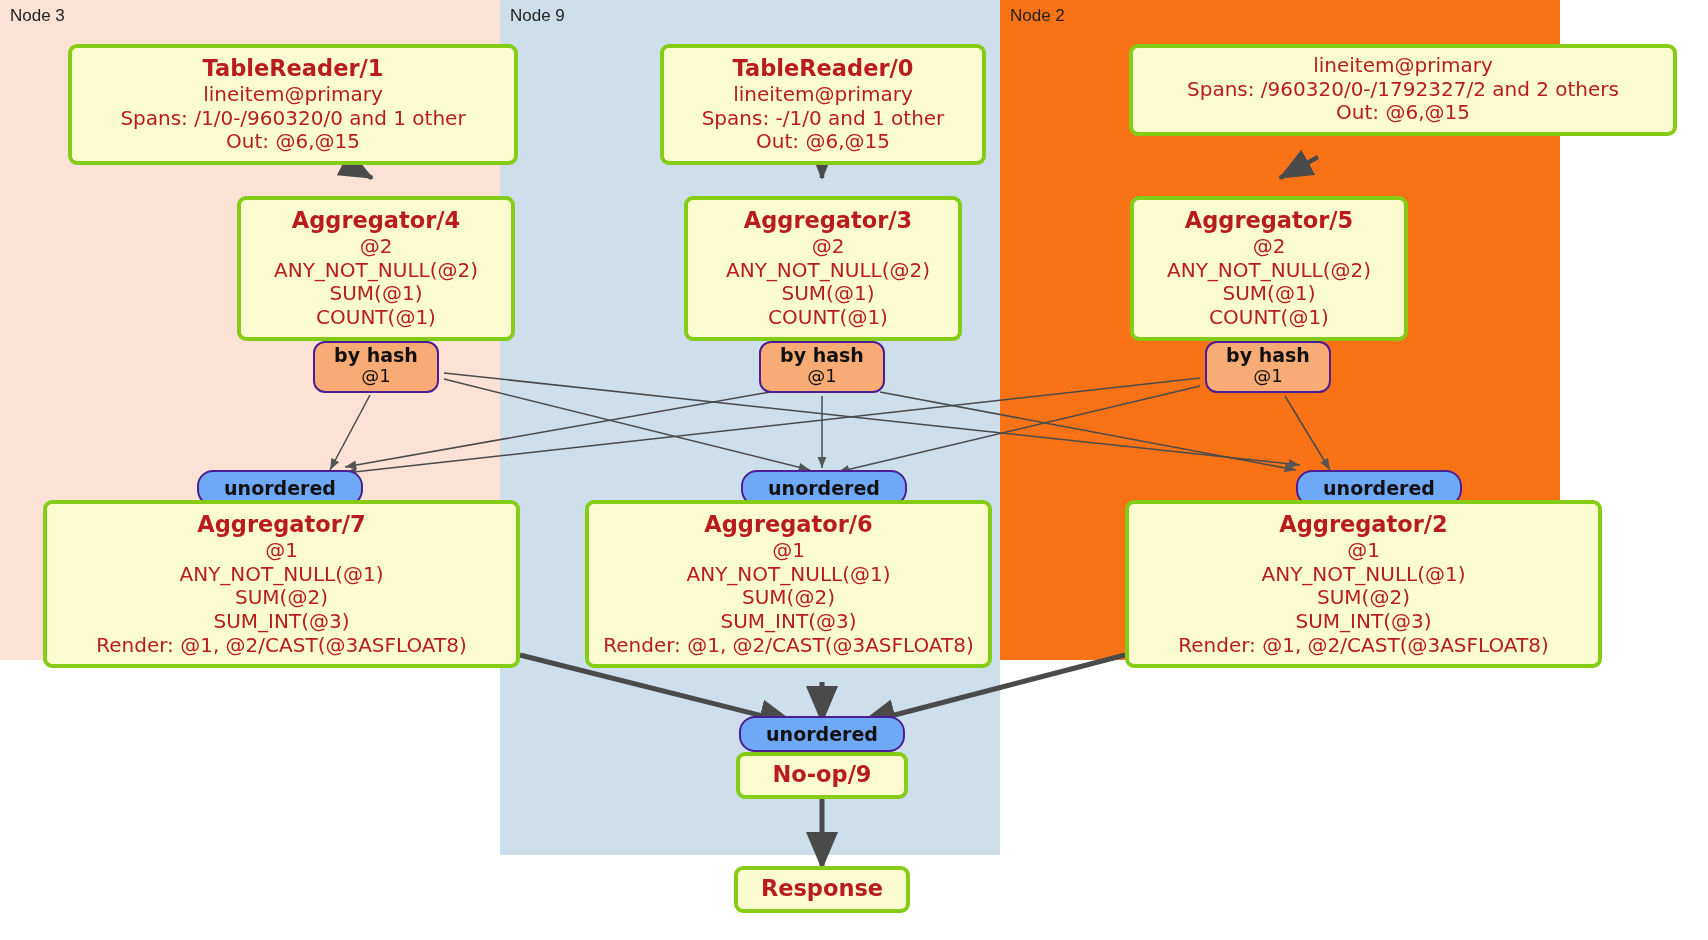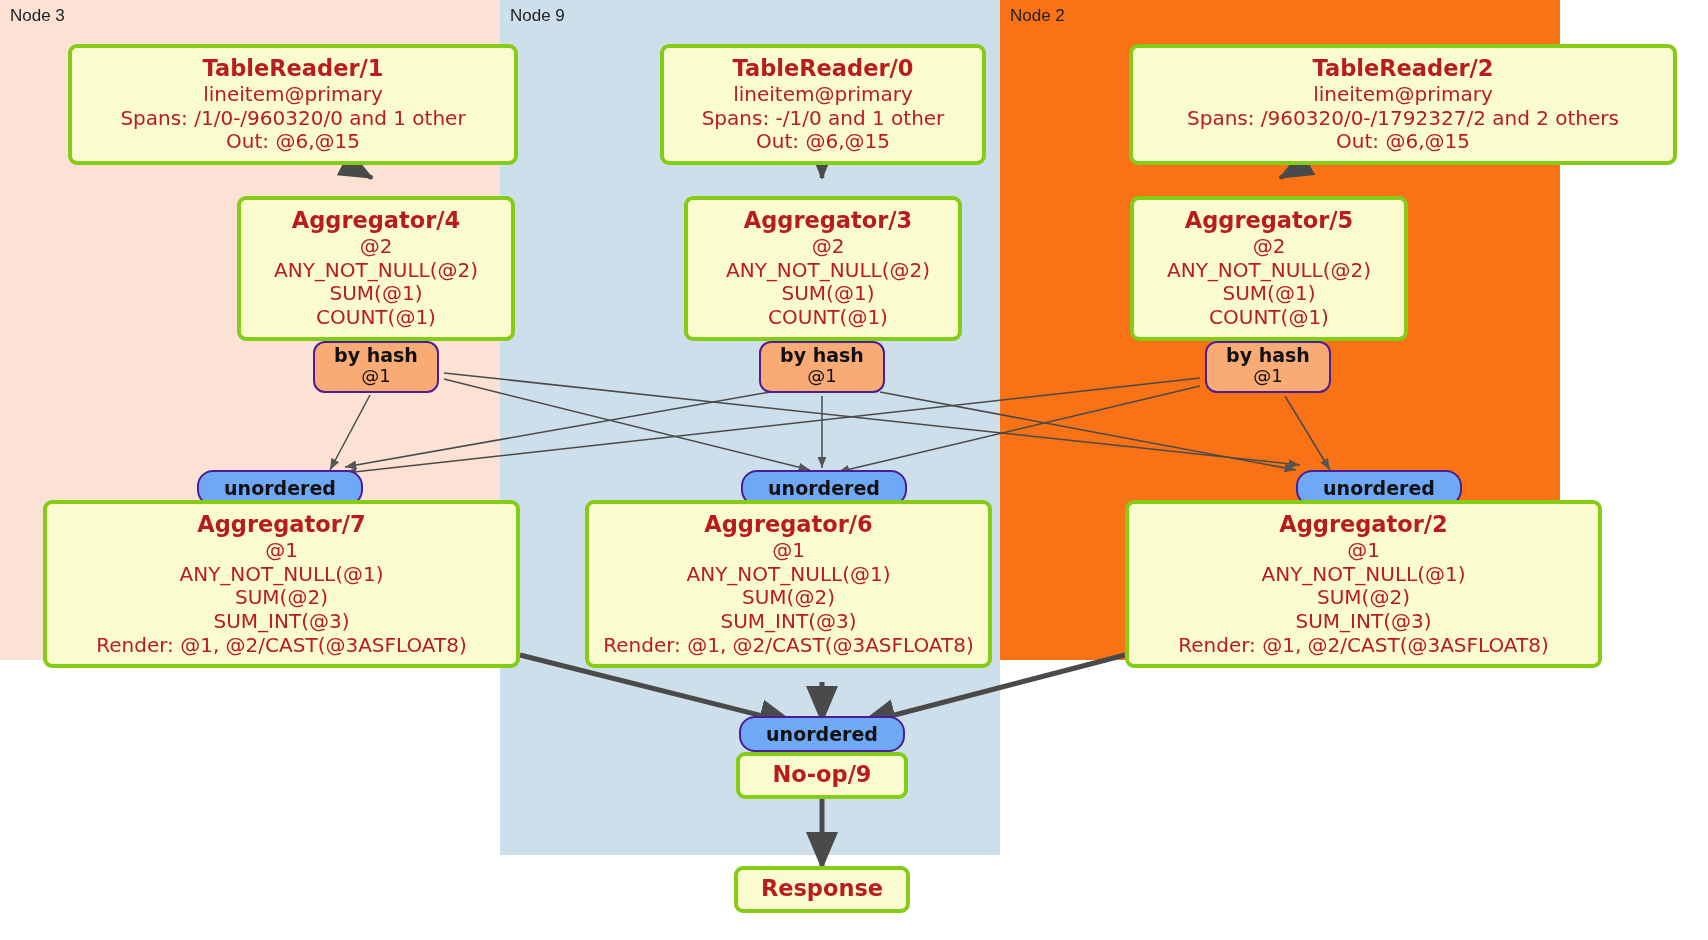--- a/index.html
+++ b/index.html
@@ -91,21 +91,20 @@
   </div>
 
   <div class="box" style="left:660px;top:44px;width:326px;">
     <span class="ttl">TableReader/0</span>
     <span class="ln">lineitem@primary</span>
     <span class="ln">Spans: -/1/0 and 1 other</span>
     <span class="ln">Out: @6,@15</span>
   </div>
 
   <div class="box" style="left:1129px;top:44px;width:548px;">
-    <span class="ttl">TableReader/2</span>
     <span class="ln">lineitem@primary</span>
     <span class="ln">Spans: /960320/0-/1792327/2 and 2 others</span>
     <span class="ln">Out: @6,@15</span>
   </div>
 
   <div class="box" style="left:237px;top:196px;width:278px;">
     <span class="ttl">Aggregator/4</span>
     <span class="ln">@2</span>
     <span class="ln">ANY_NOT_NULL(@2)</span>
     <span class="ln">SUM(@1)</span>

